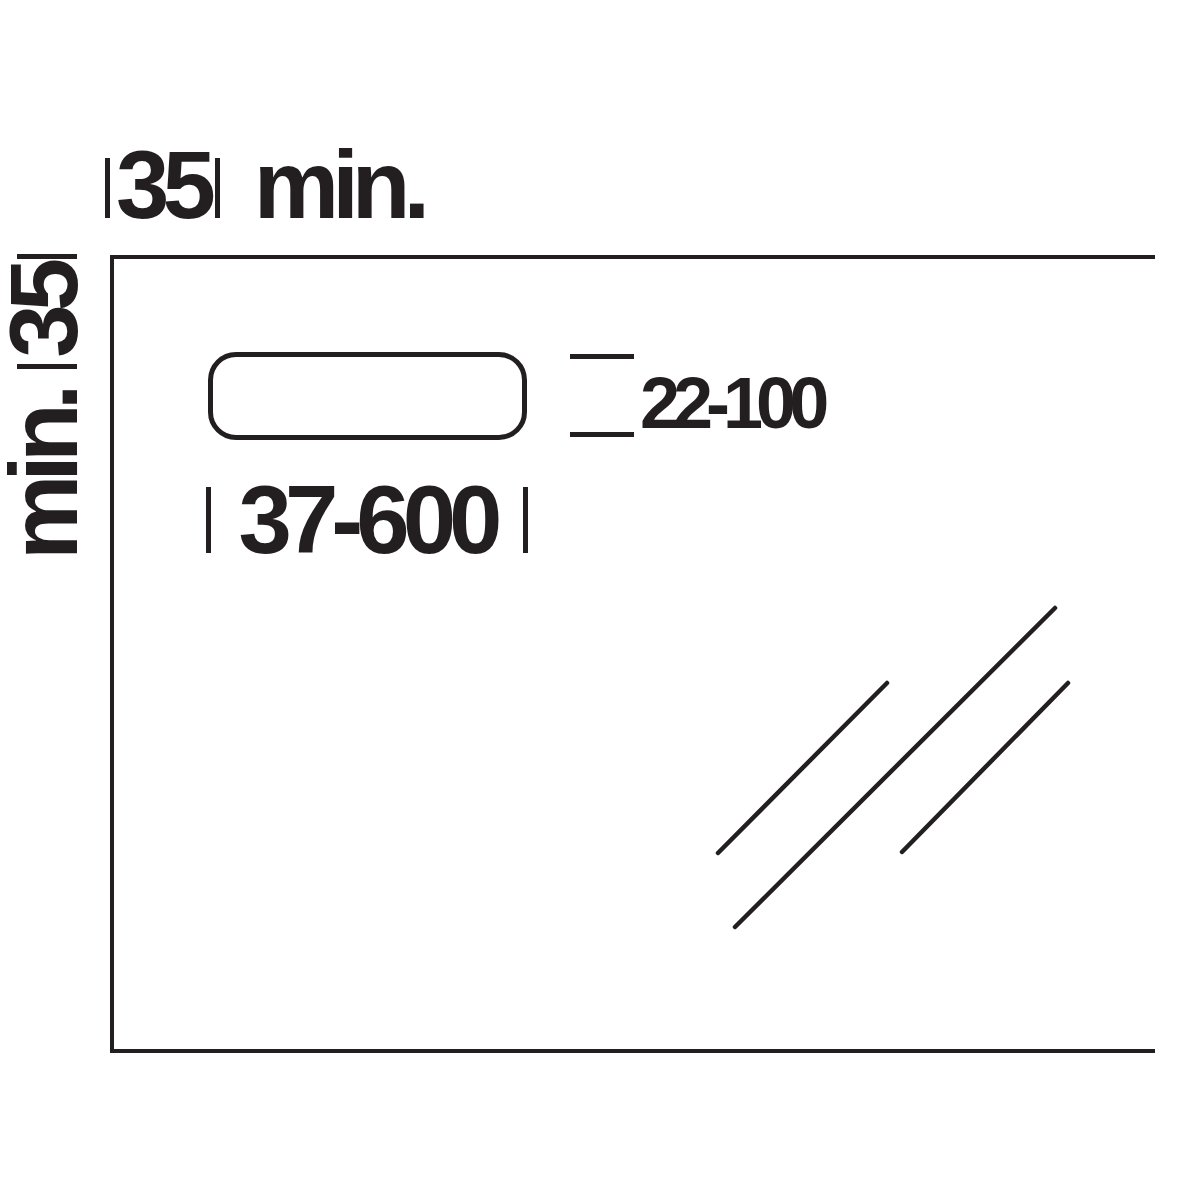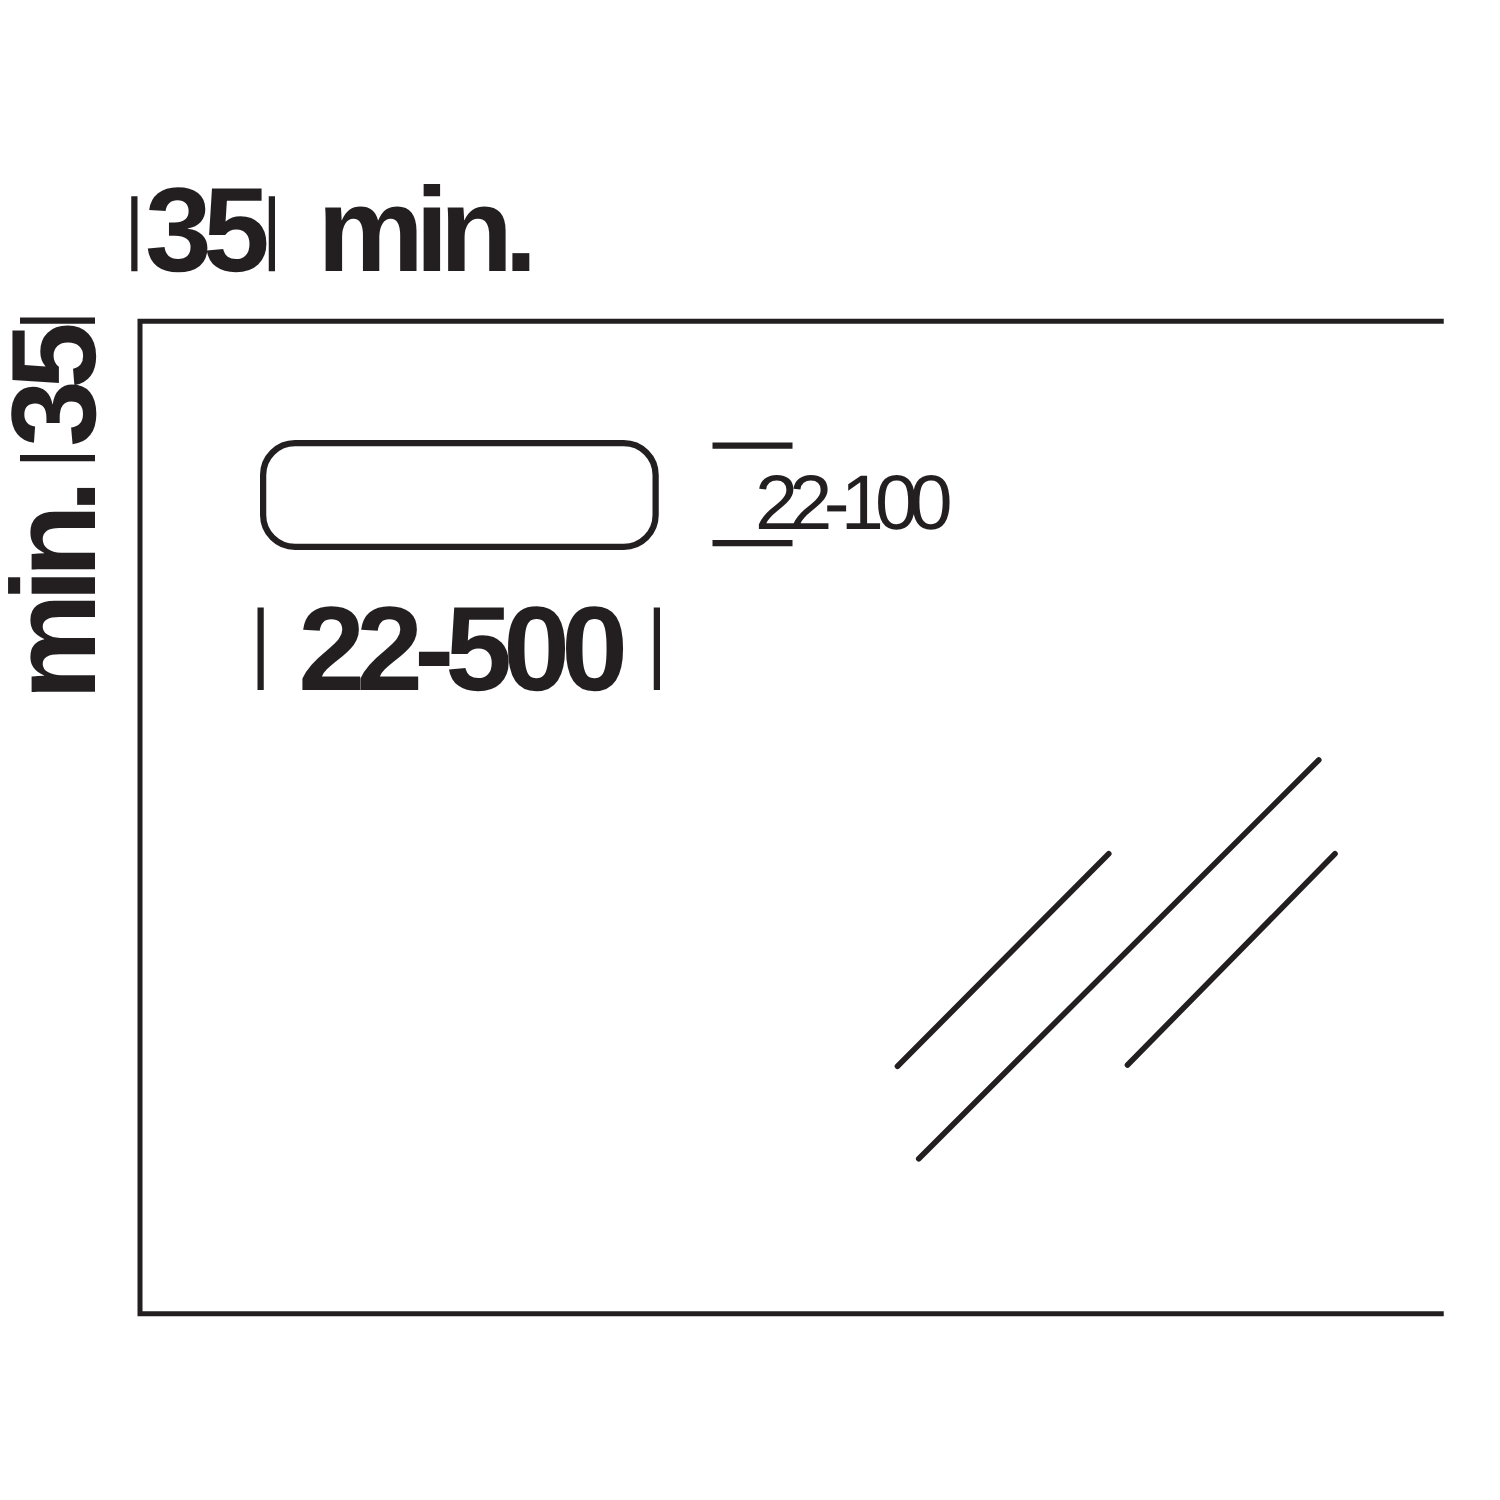--- a/index.html
+++ b/index.html
@@ -52,24 +52,24 @@
   .width-dim {
     left: 206px;
     top: 472px;
     width: 322px;
     justify-content: space-between;
   }
   .width-dim .tick-v { height: 66px; }
 
   .height-num {
     position: absolute;
-    left: 604px;
+    left: 640px;
     top: 355px;
-    font-size: 62px;
-    font-weight: normal;
+    font-size: 72px;
+    font-weight: bold;
     letter-spacing: -7px;
     line-height: 96px;
     white-space: nowrap;
   }
   .htick {
     position: absolute;
     width: 64px;
     height: 5px;
     background: var(--ink, #231f20);
   }
@@ -121,21 +121,21 @@
     <span class="num">35</span>
     <span class="tick-v tick-2"></span>
   </div>
 
   <div class="mirror-outline"></div>
 
   <div class="cutout"></div>
 
   <div class="dim width-dim">
     <span class="tick-v"></span>
-    <span class="num">22-500</span>
+    <span class="num">37-600</span>
     <span class="tick-v"></span>
   </div>
 
   <div class="htick htick-top"></div>
   <div class="htick htick-bottom"></div>
   <div class="height-num">22-100</div>
 
   <svg class="glass-lines" width="380" height="350" viewBox="0 0 380 350">
     <line x1="18" y1="263" x2="187" y2="93" stroke="#231f20" stroke-width="4.5" stroke-linecap="round"></line>
     <line x1="35" y1="337" x2="355" y2="18" stroke="#231f20" stroke-width="4.5" stroke-linecap="round"></line>

